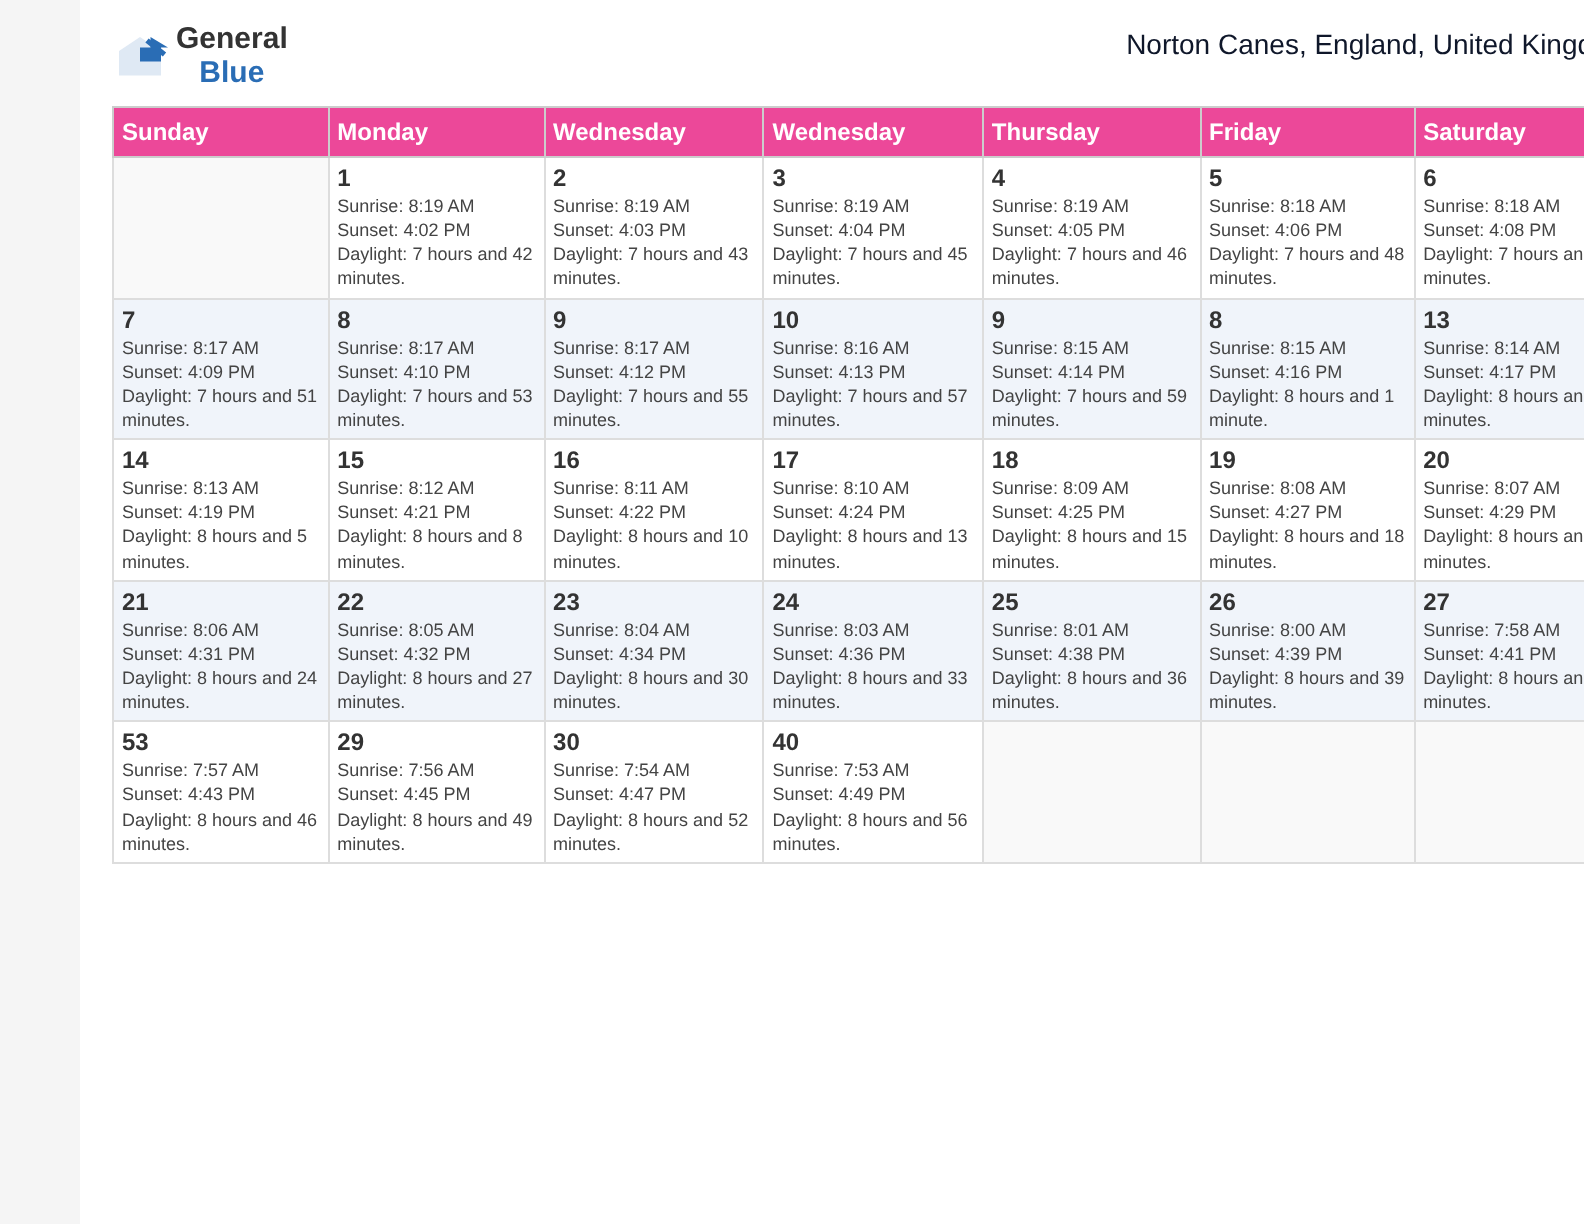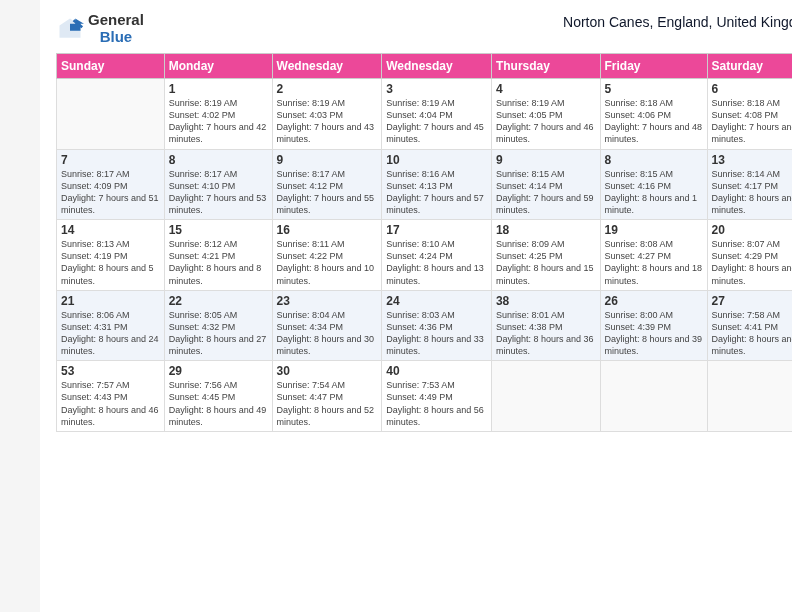--- a/index.html
+++ b/index.html
@@ -236,21 +236,21 @@
           </td>
           <td>
             <span class="day-num">23</span>
             <div class="day-info">Sunrise: 8:04 AM<br>Sunset: 4:34 PM<br>Daylight: 8 hours and 30 minutes.</div>
           </td>
           <td>
             <span class="day-num">24</span>
             <div class="day-info">Sunrise: 8:03 AM<br>Sunset: 4:36 PM<br>Daylight: 8 hours and 33 minutes.</div>
           </td>
           <td>
-            <span class="day-num">38</span>
+            <span class="day-num">25</span>
             <div class="day-info">Sunrise: 8:01 AM<br>Sunset: 4:38 PM<br>Daylight: 8 hours and 36 minutes.</div>
           </td>
           <td>
             <span class="day-num">26</span>
             <div class="day-info">Sunrise: 8:00 AM<br>Sunset: 4:39 PM<br>Daylight: 8 hours and 39 minutes.</div>
           </td>
           <td>
             <span class="day-num">27</span>
             <div class="day-info">Sunrise: 7:58 AM<br>Sunset: 4:41 PM<br>Daylight: 8 hours and 42 minutes.</div>
           </td>

